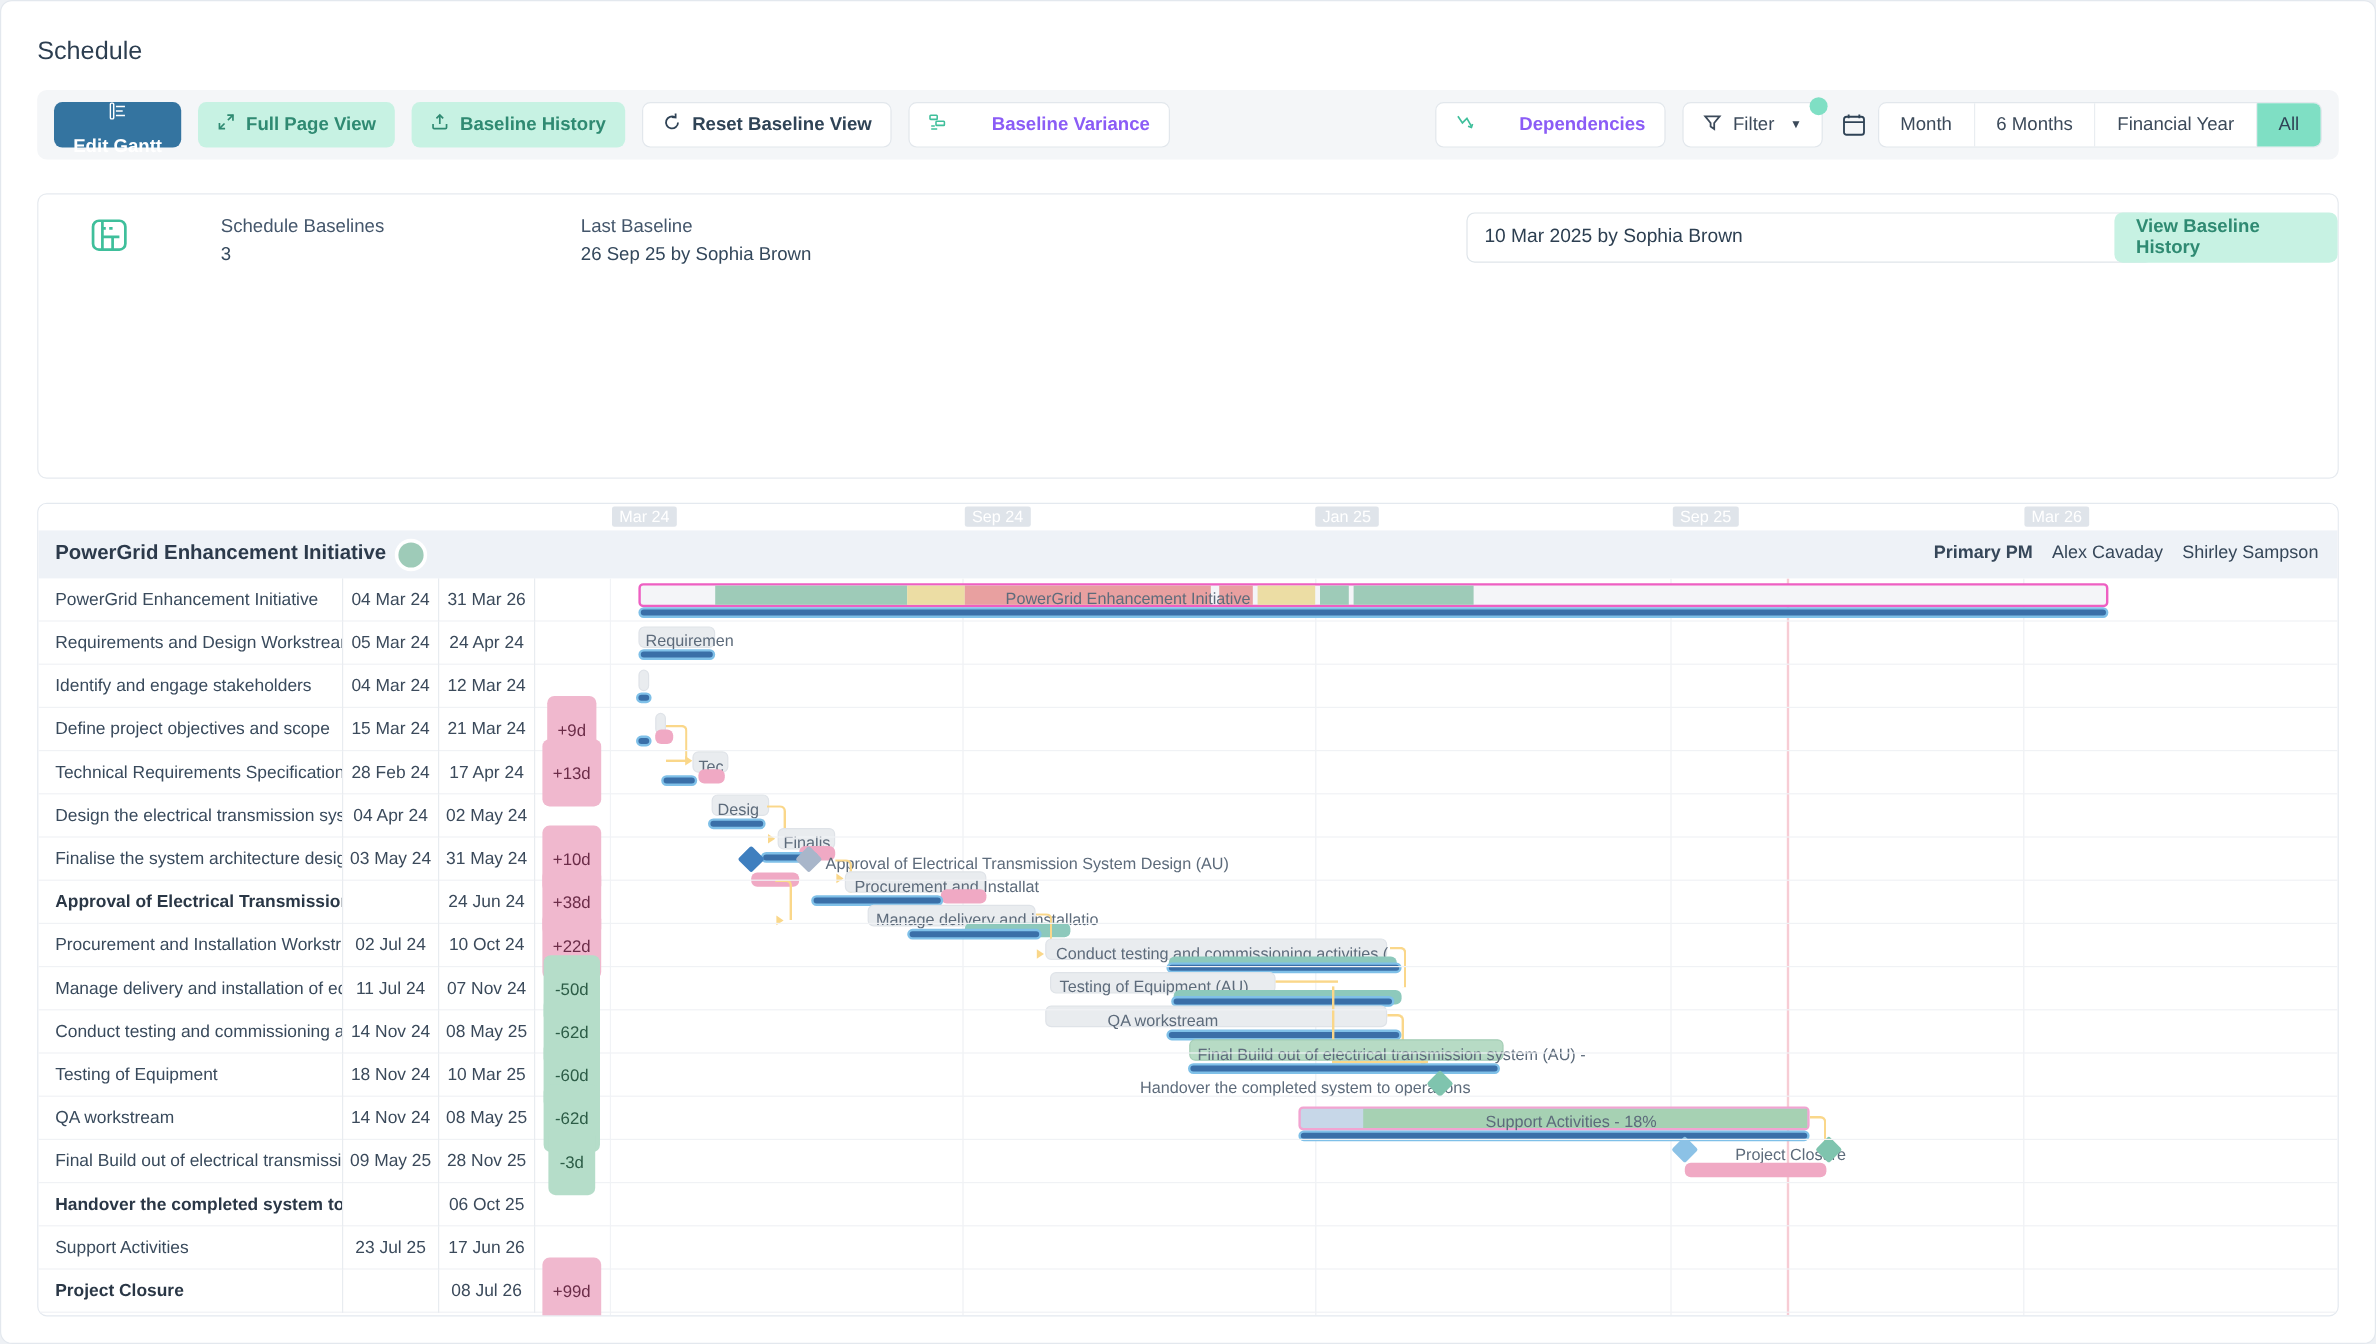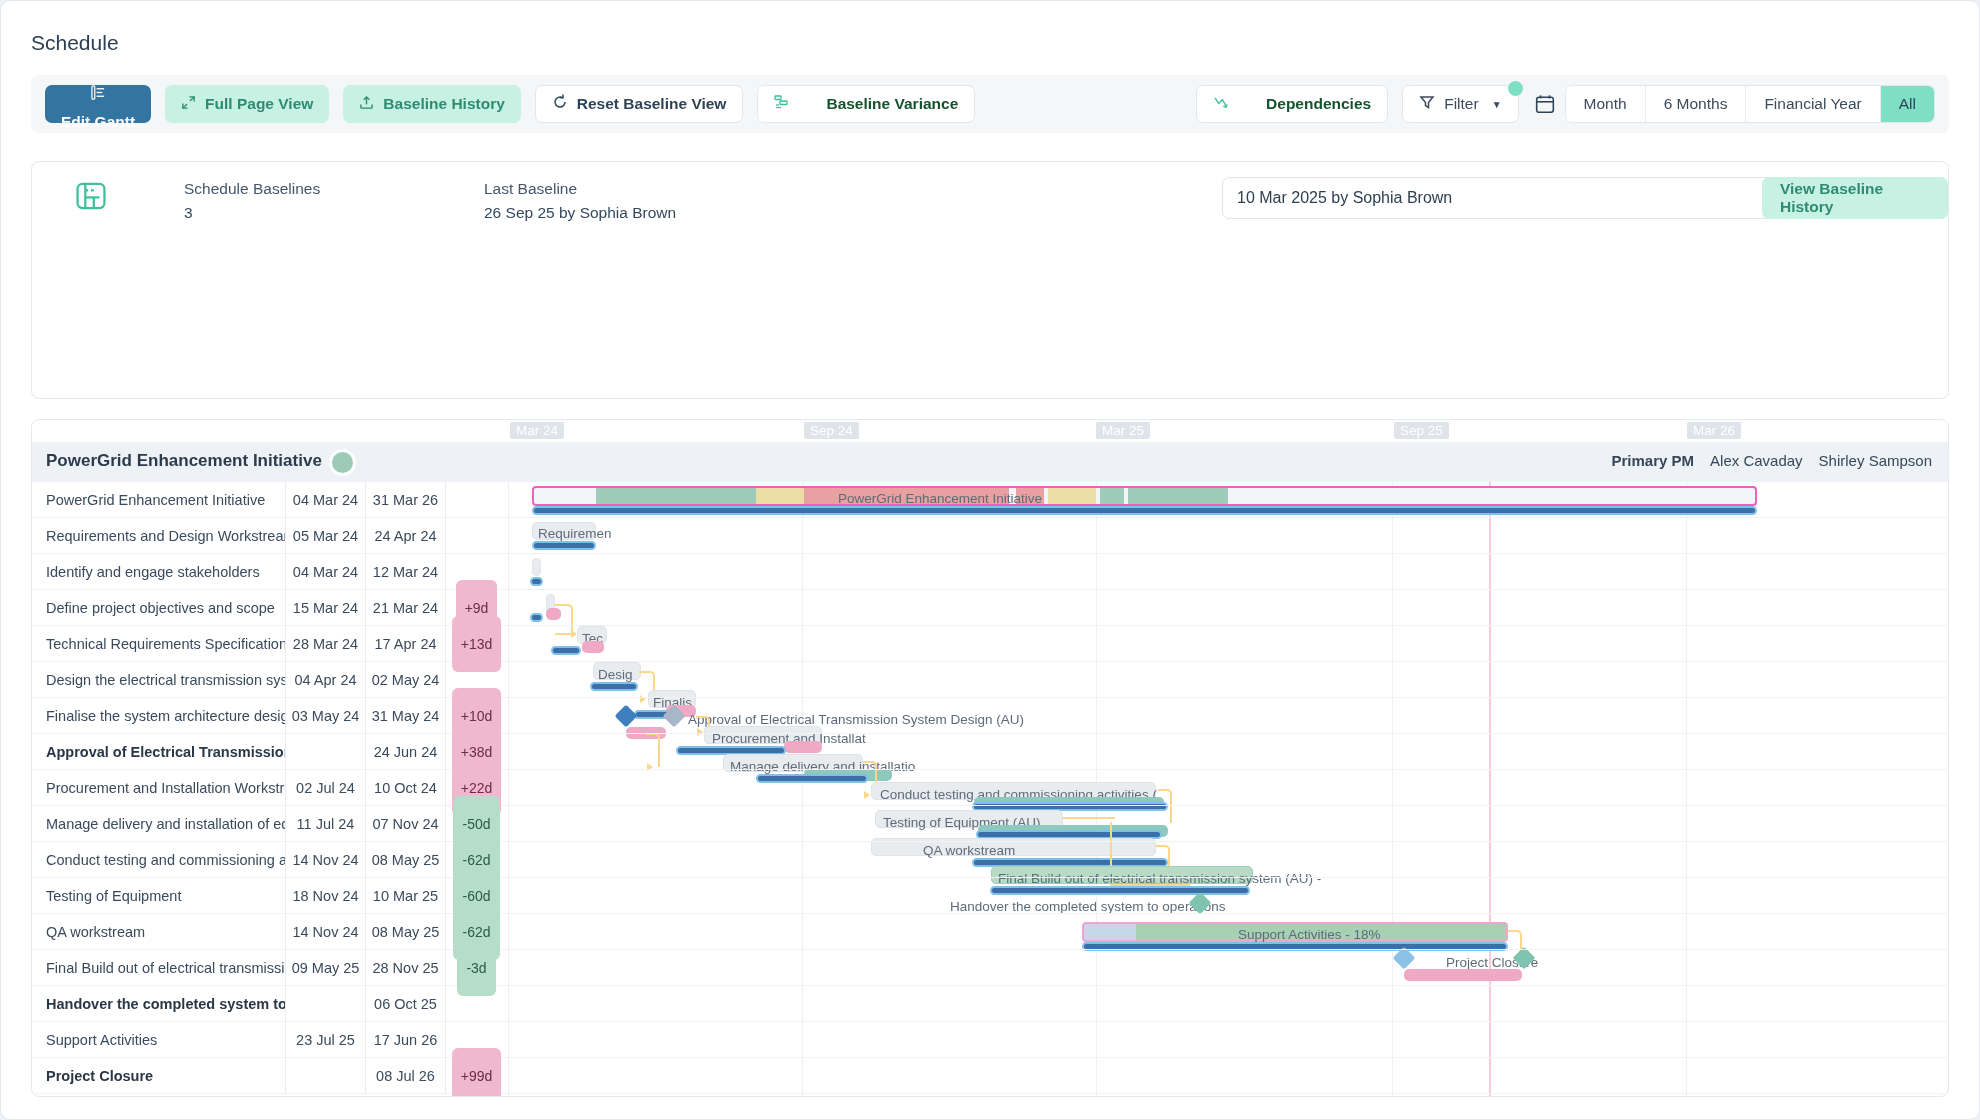--- a/index.html
+++ b/index.html
@@ -36,21 +36,21 @@
   .btn {
     display: inline-flex; align-items: center; gap: 9px;
     height: 38px; padding: 0 16px;
     border-radius: 7px; font-size: 15.5px; font-weight: bold;
     cursor: pointer; white-space: nowrap; border: none;
     font-family: "Liberation Sans", sans-serif;
   }
   .btn-primary { background: #3474a0; color: #ffffff; flex-direction: column; }
   .btn-mint { background: #c7f2e3; color: #2f8a72; }
   .btn-white { background: #ffffff; color: #2f4356; border: 1px solid #e2e7ec; }
-  .btn-white-mint { background: #ffffff; color: #14532d; border: 1px solid #e2e7ec; gap: 36px; }
+  .btn-white-mint { background: #ffffff; color: #8b5cf6; border: 1px solid #e2e7ec; gap: 36px; }
   .btn-plain { background: #ffffff; color: #3c4a5a; border: 1px solid #e2e7ec; font-weight: normal;}
   .tb-gap { width: 14px; }
   .spacer { flex: 1 1 auto; }
 
   .filter-wrap { position: relative; }
   .filter-dot {
     position: absolute; right: -4px; top: -4px;
     width: 15px; height: 15px; border-radius: 50%;
     background: #7fdfc4;
   }
@@ -453,21 +453,21 @@
       <div class="tl-dot" style="left:29.8%;"></div>
       <div class="tl-dot" style="left:78.5%;"></div>
     </div>
   </div>
 
   <div class="gantt">
 
     <div class="g-scale">
       <div class="sl" style="left:478px;">Mar 24</div>
       <div class="sl" style="left:772px;">Sep 24</div>
-      <div class="sl" style="left:1064px;">Mar 25</div>
+      <div class="sl" style="left:1064px;">Jan 25</div>
       <div class="sl" style="left:1362px;">Sep 25</div>
       <div class="sl" style="left:1655px;">Mar 26</div>
     </div>
 
     <div class="g-head">
       <div class="proj">PowerGrid Enhancement Initiative</div>
       <div class="chip" style="left:300px;"></div>
       <div class="pm">
         <b>Primary PM</b>
         <span>Alex Cavaday</span>
@@ -607,21 +607,21 @@
       <div class="row" style="top:108px;">
         <div class="c-name">Define project objectives and scope</div>
         <div class="c-start">15 Mar 24</div>
         <div class="c-end">21 Mar 24</div>
         <div class="c-var">
             <span class="vbadge v-pos">+9d</span>
           </div>
       </div>
       <div class="row" style="top:144px;">
         <div class="c-name">Technical Requirements Specification</div>
-        <div class="c-start">28 Mar 24</div>
+        <div class="c-start">28 Feb 24</div>
         <div class="c-end">17 Apr 24</div>
         <div class="c-var">
             <span class="vbadge v-pos">+13d</span>
           </div>
       </div>
       <div class="row" style="top:180px;">
         <div class="c-name">Design the electrical transmission syste</div>
         <div class="c-start">04 Apr 24</div>
         <div class="c-end">02 May 24</div>
         <div class="c-var"></div>

